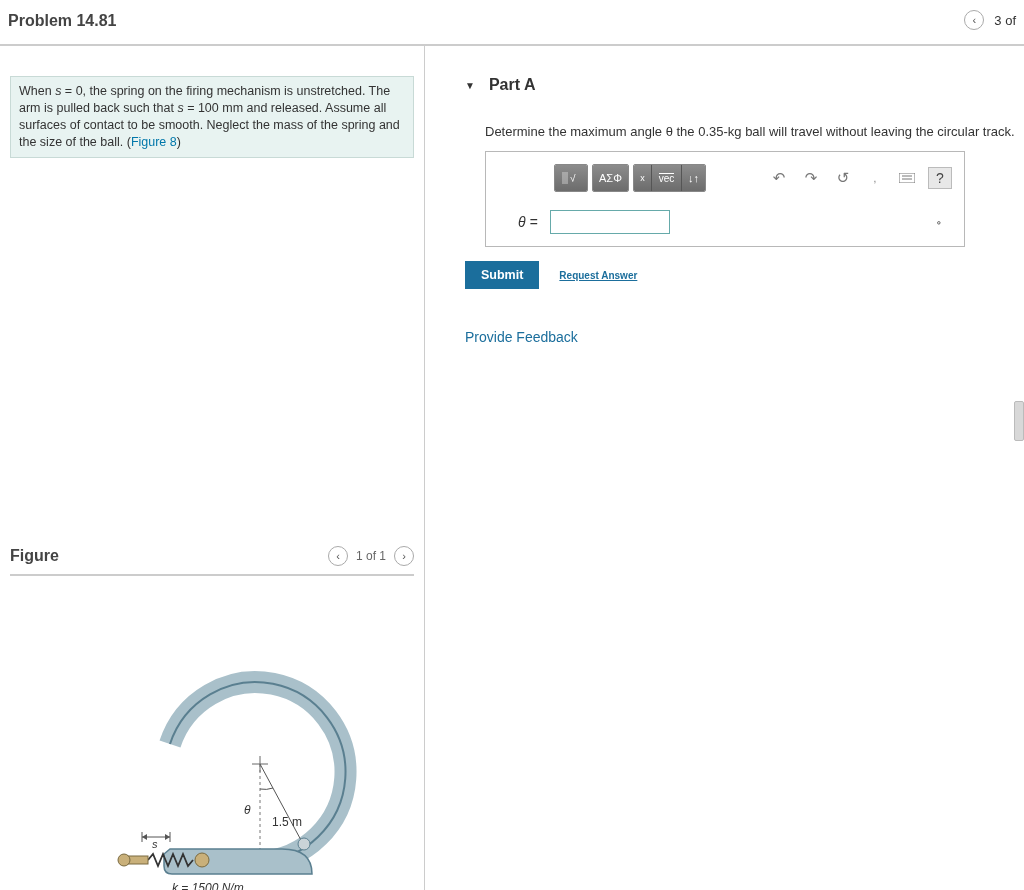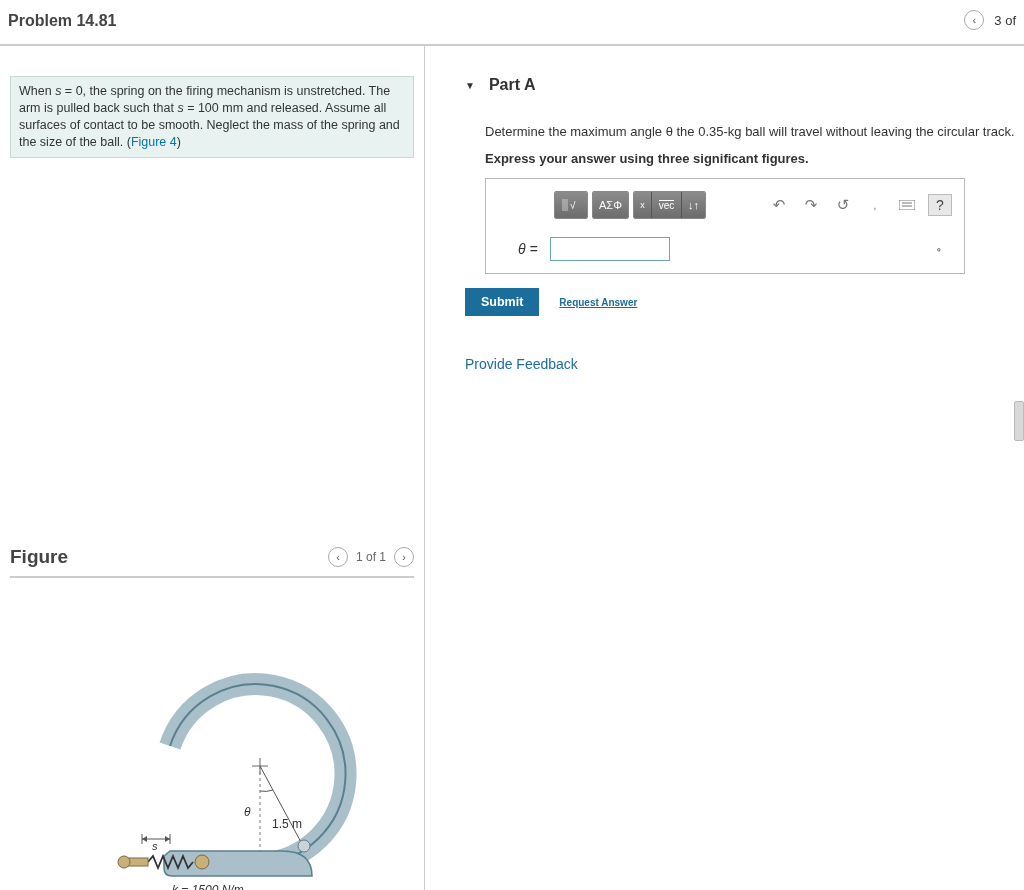--- a/index.html
+++ b/index.html
@@ -53,21 +53,21 @@
   .italic-var { font-style: italic; }
   .figure-section { margin-top: 380px; }
   .figure-head {
     display: flex;
     justify-content: space-between;
     align-items: center;
     padding: 8px 0;
     border-bottom: 2px solid #ccc;
     margin-bottom: 18px;
   }
-  .figure-head h2 { font-size: 19px; font-weight: bold; color: #444; text-align: center; }
+  .figure-head h2 { font-size: 16px; font-weight: bold; color: #444; text-align: center; }
   .fig-nav { display: flex; align-items: center; gap: 8px; font-size: 12px; color: #666; }
   .figure-body { text-align: center; padding-left: 60px; }
 
   .part-line { display: flex; align-items: center; gap: 14px; margin-bottom: 30px; }
   .part-caret { font-size: 10px; color: #333; cursor: pointer; }
   .part-title { font-size: 16px; font-weight: bold; }
   .instruction { font-size: 13px; margin-left: 20px; margin-bottom: 12px; }
   .instruction-bold { font-weight: bold; }
   .answer-panel {
     border: 1px solid #b8b8b8;
@@ -138,21 +138,21 @@
   <div class="nav-right">
     <span class="circle-btn">‹</span>
     <span>3 of</span>
   </div>
 </div>
 
 <div class="content">
 
   <div class="left-col">
     <div class="problem-box">
-      <span>When </span><span class="italic-var">s</span><span> = 0, the spring on the firing mechanism is unstretched. The arm is pulled back such that </span><span class="italic-var">s</span><span> = 100 mm and released. Assume all surfaces of contact to be smooth. Neglect the mass of the spring and the size of the ball. (</span><span class="fig-link">Figure 4</span><span>)</span>
+      <span>When </span><span class="italic-var">s</span><span> = 0, the spring on the firing mechanism is unstretched. The arm is pulled back such that </span><span class="italic-var">s</span><span> = 100 mm and released. Assume all surfaces of contact to be smooth. Neglect the mass of the spring and the size of the ball. (</span><span class="fig-link">Figure 8</span><span>)</span>
     </div>
 
     <div class="figure-section">
       <div class="figure-head">
         <h2>Figure</h2>
         <div class="fig-nav">
           <span class="circle-btn">‹</span>
           <span>1 of 1</span>
           <span class="circle-btn">›</span>
         </div>
@@ -197,21 +197,20 @@
       </div>
     </div>
   </div>
 
   <div class="right-col">
     <div class="part-line">
       <span class="part-caret">▼</span>
       <span class="part-title">Part A</span>
     </div>
     <div class="instruction">Determine the maximum angle θ the 0.35-kg ball will travel without leaving the circular track.</div>
-    <div class="instruction instruction-bold">Express your answer using three significant figures.</div>
 
     <div class="answer-panel">
       <div class="toolbar">
         <div class="tb-group">
           <span class="tb-btn">
             <svg width="20" height="14">
                 <rect x="1" y="1" width="6" height="12" fill="#fff" opacity="0.3"></rect>
                 <text x="9" y="11" font-size="10" fill="#fff">√</text>
               </svg>
           </span>

